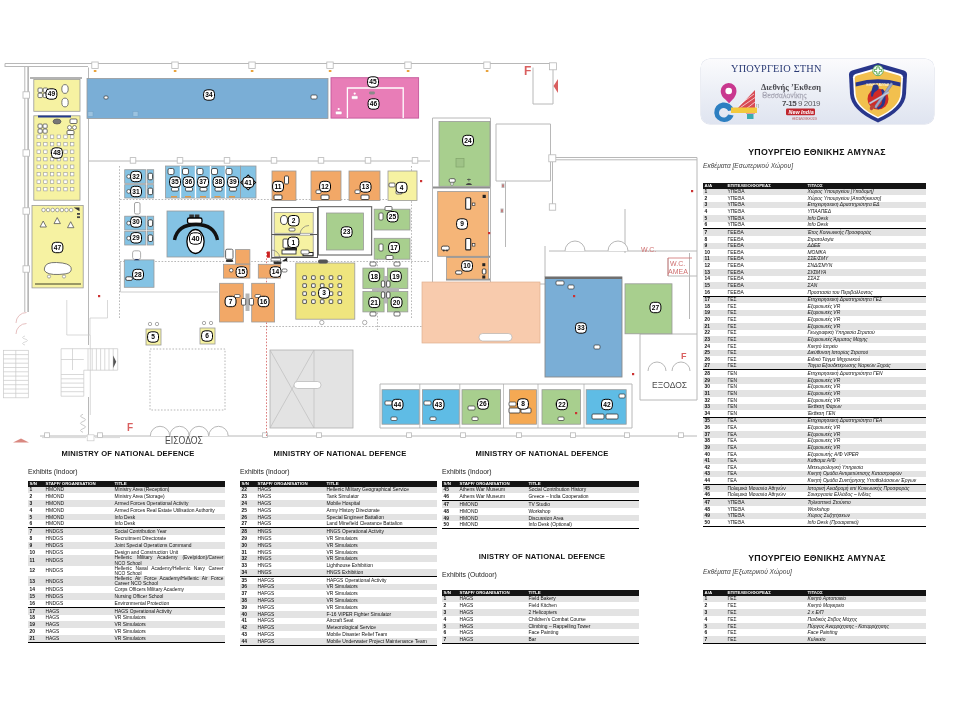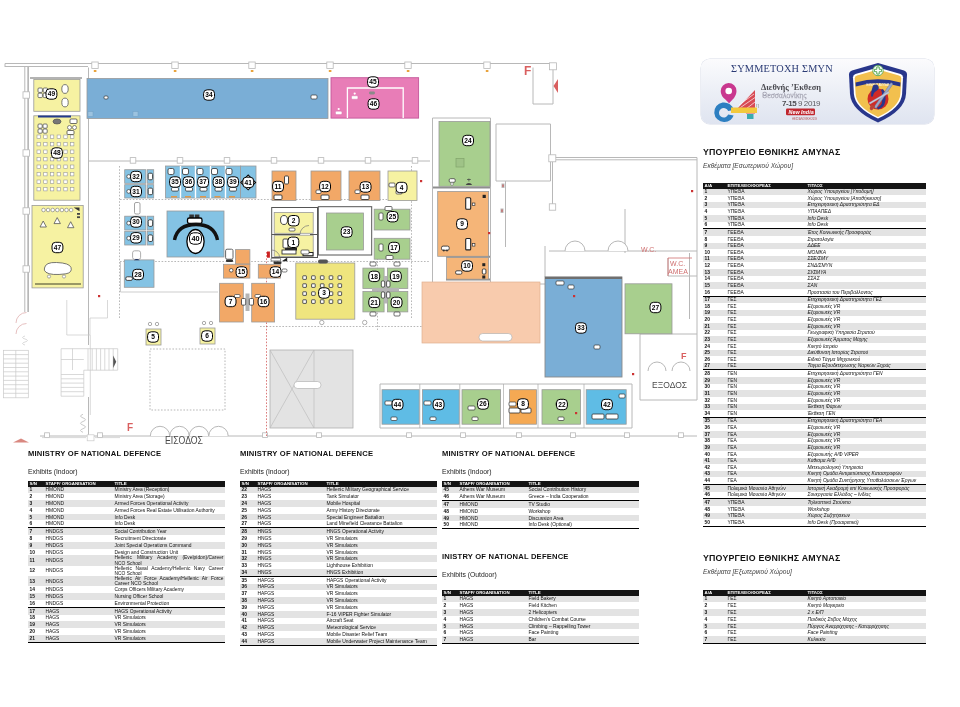--- a/index.html
+++ b/index.html
@@ -1,16 +1,16 @@
 <!DOCTYPE html>
 <html><head><meta charset="utf-8"><style>
 body{margin:0;width:960px;height:707px;position:relative;background:#fff;overflow:hidden;
  font-family:"Liberation Sans",sans-serif;}
 .bt{position:absolute;}
-.bt .hd{font-weight:bold;font-size:7.6px;color:#111;letter-spacing:0.2px;}
+.bt .hd{font-weight:bold;font-size:7.6px;color:#111;letter-spacing:0.2px;text-align:center;}
 .bt .sub{font-size:6.8px;color:#222;margin-top:9.5px;}
 table{border-collapse:collapse;table-layout:fixed;}
 .grid{font-size:4.9px;color:#111;}
 .grid td{padding:0 1.5px;vertical-align:middle;overflow:hidden;}
 .grid .hrow td{background:#141414;color:#fff;font-weight:bold;height:6px;font-size:4.4px;line-height:6px;vertical-align:middle;}
 .grid tr.g td{background:#e3e3e3;}
 .grid tr td{height:6.8px;line-height:1.05;}
 .grid tr.sep td{border-top:1px solid #000;}
 .grid tr.end td{border-bottom:0.8px solid #000;}
 .it{font-style:italic;}
@@ -586,21 +586,21 @@
     <rect x="556.5" y="399.3" width="10.9" height="10.4" rx="3.6" fill="#fff" stroke="#000" stroke-width="1.0"></rect>
     <text x="562.0" y="406.7" font-size="6.6" font-weight="bold" text-anchor="middle" fill="#000">22</text>
     <rect x="601.5" y="399.3" width="10.9" height="10.4" rx="3.6" fill="#fff" stroke="#000" stroke-width="1.0"></rect>
     <text x="607.0" y="406.7" font-size="6.6" font-weight="bold" text-anchor="middle" fill="#000">42</text>
     <rect x="189.5" y="232.8" width="12.0" height="11.4" rx="4.0" fill="#fff" stroke="#000" stroke-width="1.0"></rect>
     <text x="195.5" y="240.9" font-size="7.3" font-weight="bold" text-anchor="middle" fill="#000">40</text>
   </svg>
 <div style="position:absolute;left:701px;top:59px;width:233px;height:65px;border-radius:9px;
 background:linear-gradient(180deg,#fbfbfd 0%,#ecEFf6 50%,#dfe4f0 100%);box-shadow:0 0 0 0.5px #d8dce8;"></div>
 <div style="position:absolute;left:731px;top:63px;font:10.3px 'Liberation Serif',serif;
-color:#2a3a74;letter-spacing:0.2px;white-space:nowrap;">ΣΥΜΜΕΤΟΧΗ ΣΜΥΝ</div>
+color:#2a3a74;letter-spacing:0.2px;white-space:nowrap;">ΥΠΟΥΡΓΕΙΟ ΣΤΗΝ</div>
 <svg width="130" height="48" viewBox="0 0 130 48" style="position:absolute;left:708px;top:77px" xmlns="http://www.w3.org/2000/svg" font-family="Liberation Sans, sans-serif">
 
  <path d="M16,45 a9.8,9.8 0 1 1 9.6,-12 l-5.4,1 a4.8,4.8 0 1 0 0,3.6 l5.4,1 a9.8,9.8 0 0 1 -9.6,6.4 z" fill="#2d7fc1"></path>
  <g transform="translate(0.5,3)">
       <path d="M20,3 a8,8 0 0 1 8,8 q0,4.8 -3.9,8.4 l-3.5,3.9 l-3.7,-3.8 q-4.7,-3.6 -4.7,-8.5 a8,8 0 0 1 7.8,-8 z" fill="#c9388f"></path>
  <circle cx="20.2" cy="11" r="3.3" fill="#fff"></circle>
     </g>
  <path d="M47,13 L29.5,31.5 L38,31.5 L38,36.5 L47,36.5 z" fill="#d84a54"></path>
  <g stroke="#fff" stroke-width="0.9" opacity="0.75">
       <path d="M31,28 L46,17 M32.5,30.5 L47,20.5 M36,33.5 L47,25"></path>

